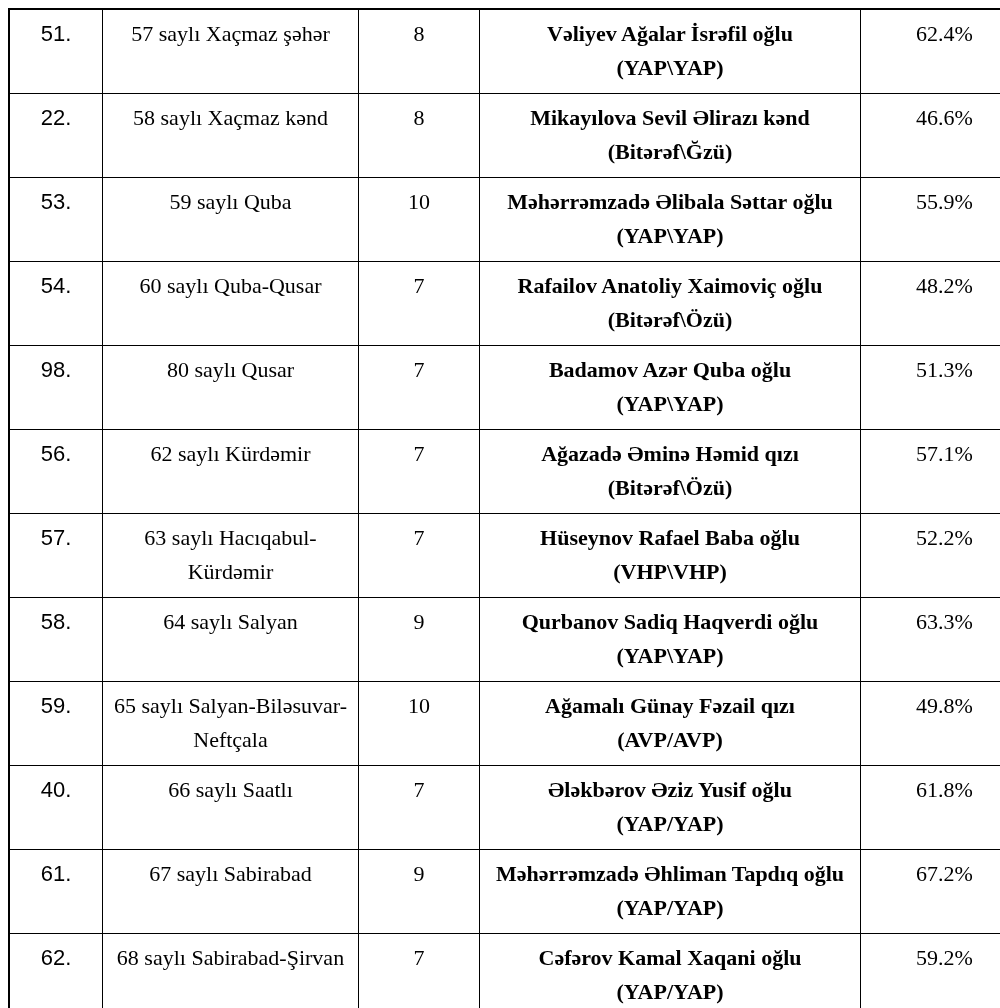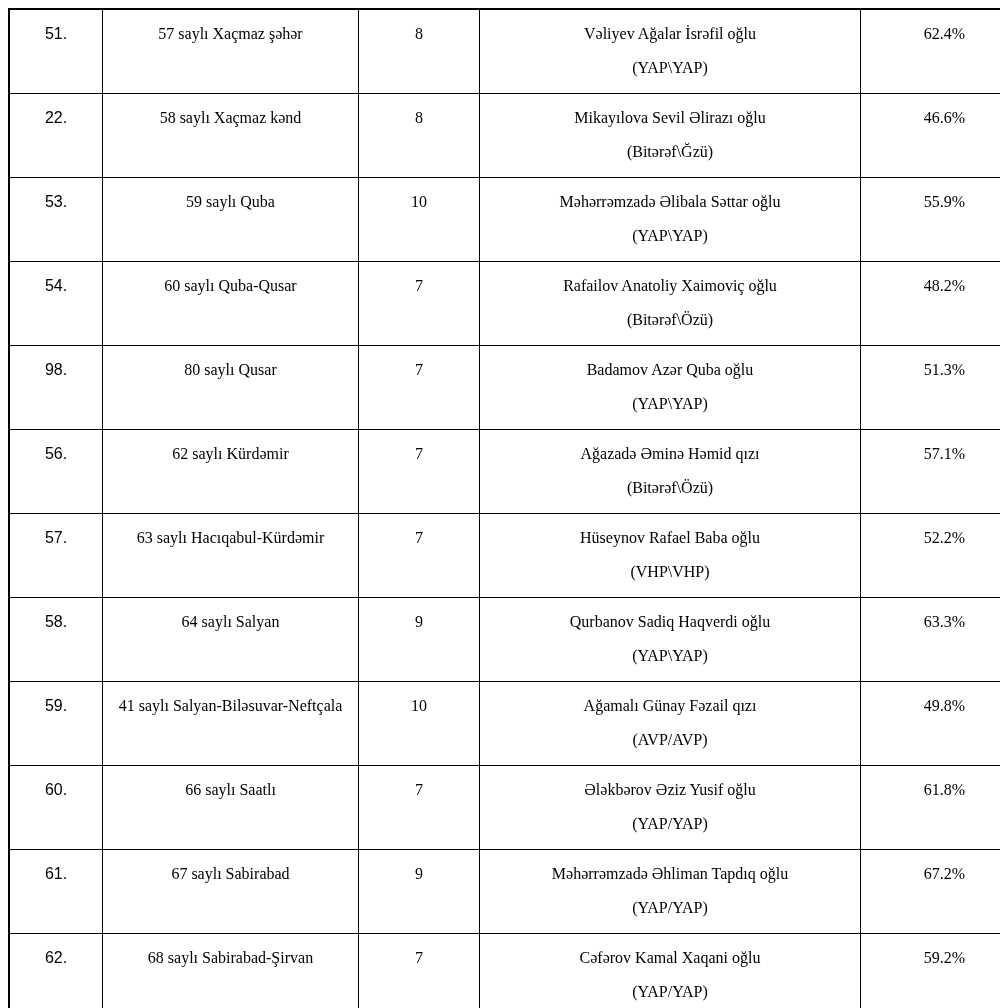--- a/index.html
+++ b/index.html
@@ -20,39 +20,40 @@
     width: 100%;
     height: 100%;
     table-layout: fixed;
     border: 2px solid #000000;
   }
   table.results td {
     border: 1.5px solid #000000;
     vertical-align: top;
     padding: 7px 6px 4px 6px;
     text-align: center;
-    font-size: 16px;
+    font-size: 22px;
     line-height: 34px;
     height: 72px;
     overflow: hidden;
   }
   td.c-no {
     width: 80px;
     text-align: left;
     padding-left: 16px;
     font-family: "Liberation Sans", sans-serif;
     font-size: 19px;
   }
   td.c-const { width: 243px; }
   td.c-count { width: 108px; }
   td.c-cand  { width: 368px; }
   td.c-pct   { width: 155px; }
   .cand-line1, .cand-line2 {
     display: block;
     text-align: center;
+    font-weight: bold;
   }
 </style>
 </head>
 <body>
 
 <table class="results">
   <tbody id="table-body">
   <tr>
     <td class="c-no">51.</td>
     <td class="c-const">57 saylı Xaçmaz şəhər</td>
@@ -62,21 +63,21 @@
       <span class="cand-line2">(YAP\YAP)</span>
     </td>
     <td class="c-pct">62.4%</td>
   </tr>
 
   <tr>
     <td class="c-no">22.</td>
     <td class="c-const">58 saylı Xaçmaz kənd</td>
     <td class="c-count">8</td>
     <td class="c-cand">
-      <span class="cand-line1">Mikayılova Sevil Əlirazı oğlu</span>
+      <span class="cand-line1">Mikayılova Sevil Əlirazı kənd</span>
       <span class="cand-line2">(Bitərəf\Ğzü)</span>
     </td>
     <td class="c-pct">46.6%</td>
   </tr>
 
   <tr>
     <td class="c-no">53.</td>
     <td class="c-const">59 saylı Quba</td>
     <td class="c-count">10</td>
     <td class="c-cand">
@@ -136,31 +137,31 @@
     <td class="c-count">9</td>
     <td class="c-cand">
       <span class="cand-line1">Qurbanov Sadiq Haqverdi oğlu</span>
       <span class="cand-line2">(YAP\YAP)</span>
     </td>
     <td class="c-pct">63.3%</td>
   </tr>
 
   <tr>
     <td class="c-no">59.</td>
-    <td class="c-const">41 saylı Salyan-Biləsuvar-Neftçala</td>
+    <td class="c-const">65 saylı Salyan-Biləsuvar-Neftçala</td>
     <td class="c-count">10</td>
     <td class="c-cand">
       <span class="cand-line1">Ağamalı Günay Fəzail qızı</span>
       <span class="cand-line2">(AVP/AVP)</span>
     </td>
     <td class="c-pct">49.8%</td>
   </tr>
 
   <tr>
-    <td class="c-no">60.</td>
+    <td class="c-no">40.</td>
     <td class="c-const">66 saylı Saatlı</td>
     <td class="c-count">7</td>
     <td class="c-cand">
       <span class="cand-line1">Ələkbərov Əziz Yusif oğlu</span>
       <span class="cand-line2">(YAP/YAP)</span>
     </td>
     <td class="c-pct">61.8%</td>
   </tr>
 
   <tr>

